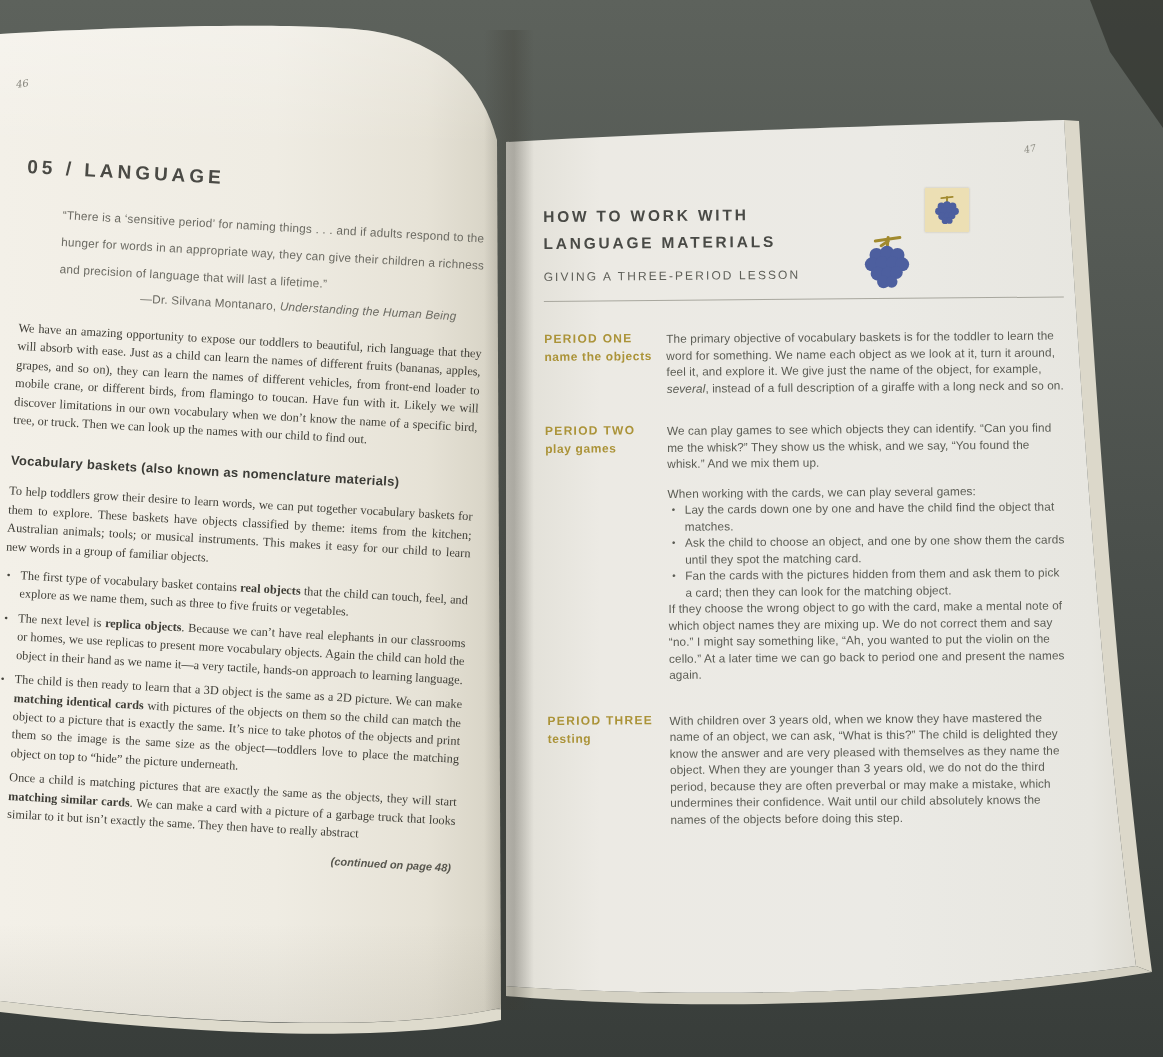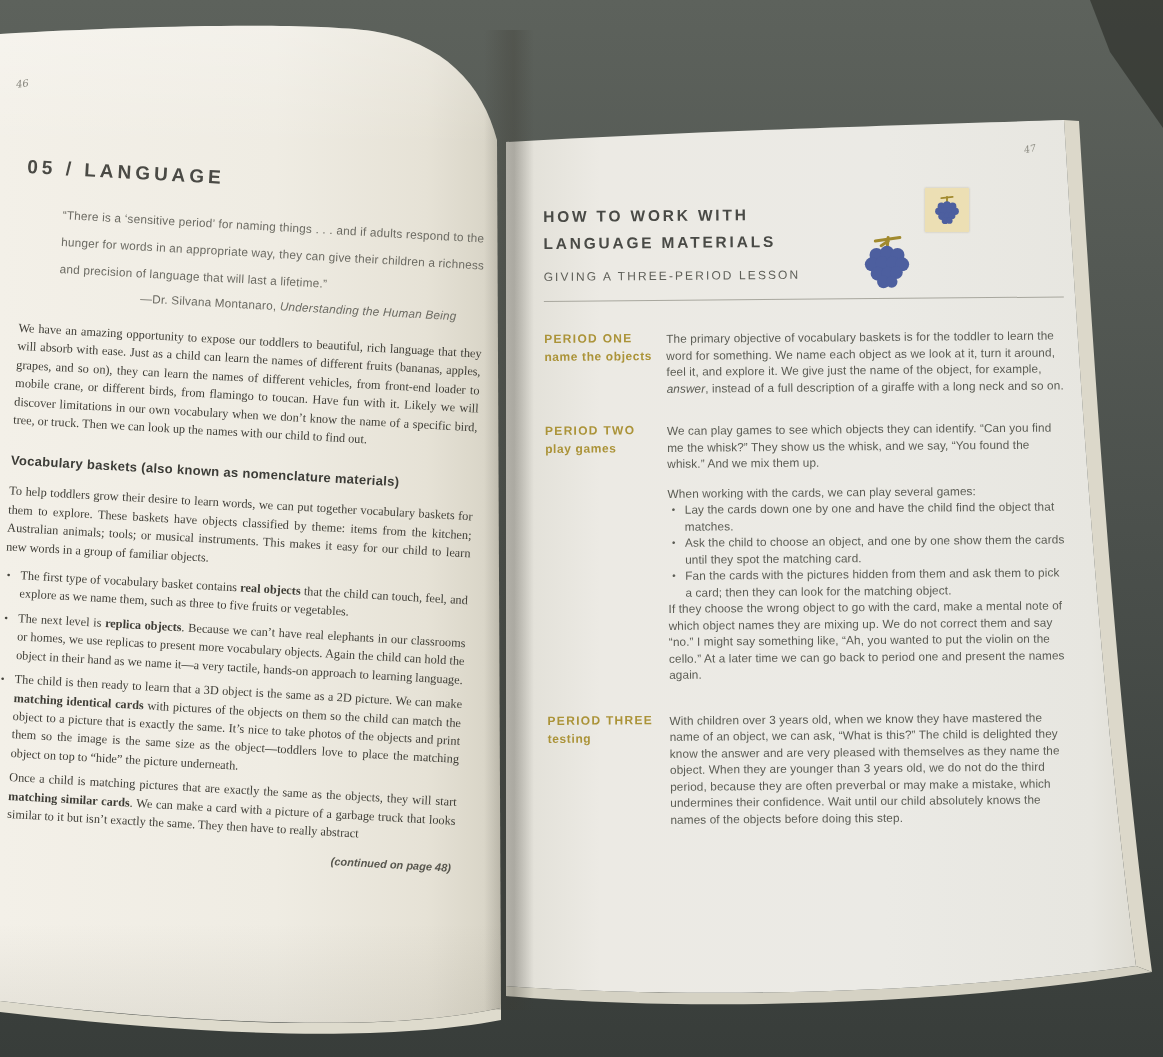--- a/index.html
+++ b/index.html
@@ -186,21 +186,21 @@
     </div>
     <div class="rp-sub">GIVING A THREE-PERIOD LESSON</div>
     <div class="rp-divider"></div>
 
     <div class="rp-row rp-row1">
       <div class="rp-label">
         <div class="l1">PERIOD ONE</div>
         <div class="l2">name the objects</div>
       </div>
       <div class="rp-body">
-        <p><span>The primary objective of vocabulary baskets is for the toddler to learn the word for something. We name each object as we look at it, turn it around, feel it, and explore it. We give just the name of the object, for example, </span><span style="font-style: italic;">answer</span><span>, instead of a full description of a giraffe with a long neck and so on.</span></p>
+        <p><span>The primary objective of vocabulary baskets is for the toddler to learn the word for something. We name each object as we look at it, turn it around, feel it, and explore it. We give just the name of the object, for example, </span><span style="font-style: italic;">several</span><span>, instead of a full description of a giraffe with a long neck and so on.</span></p>
       </div>
     </div>
 
     <div class="rp-row rp-row2">
       <div class="rp-label">
         <div class="l1">PERIOD TWO</div>
         <div class="l2">play games</div>
       </div>
       <div class="rp-body">
         <p>We can play games to see which objects they can identify. “Can you find me the whisk?” They show us the whisk, and we say, “You found the whisk.” And we mix them up.</p>

